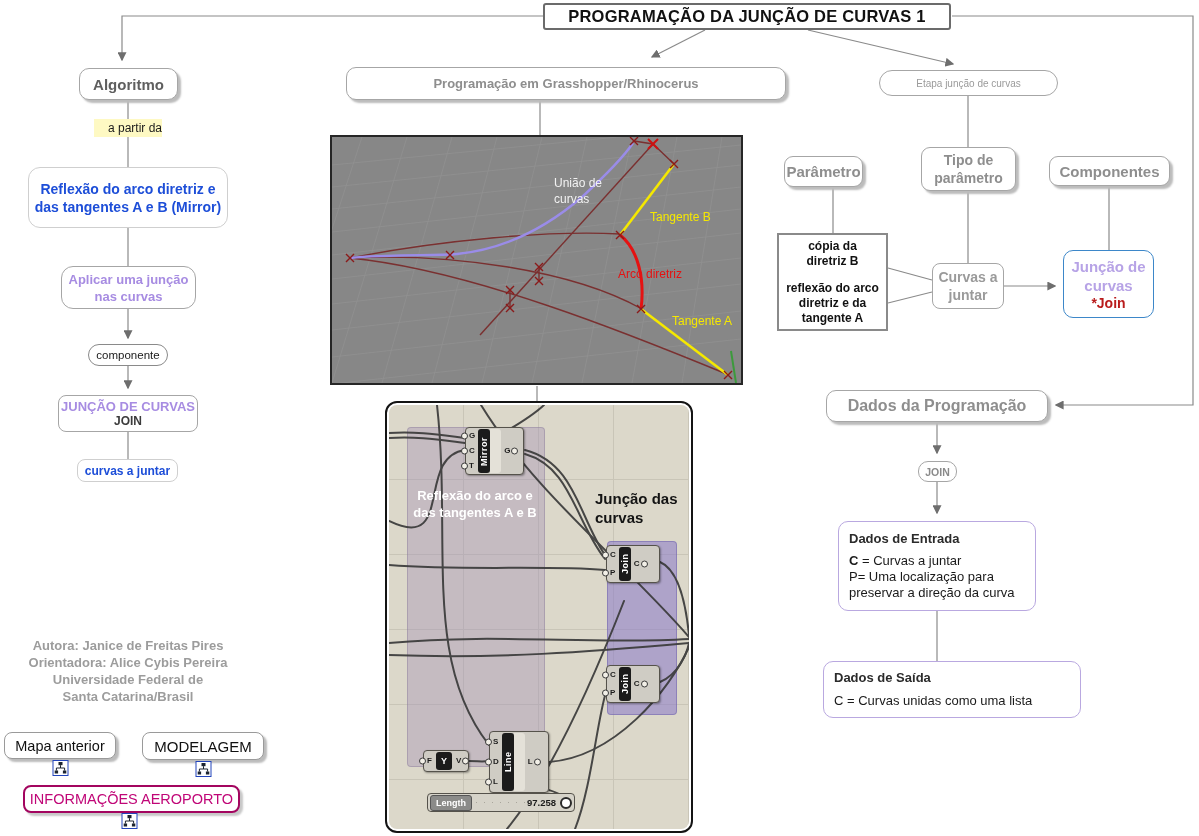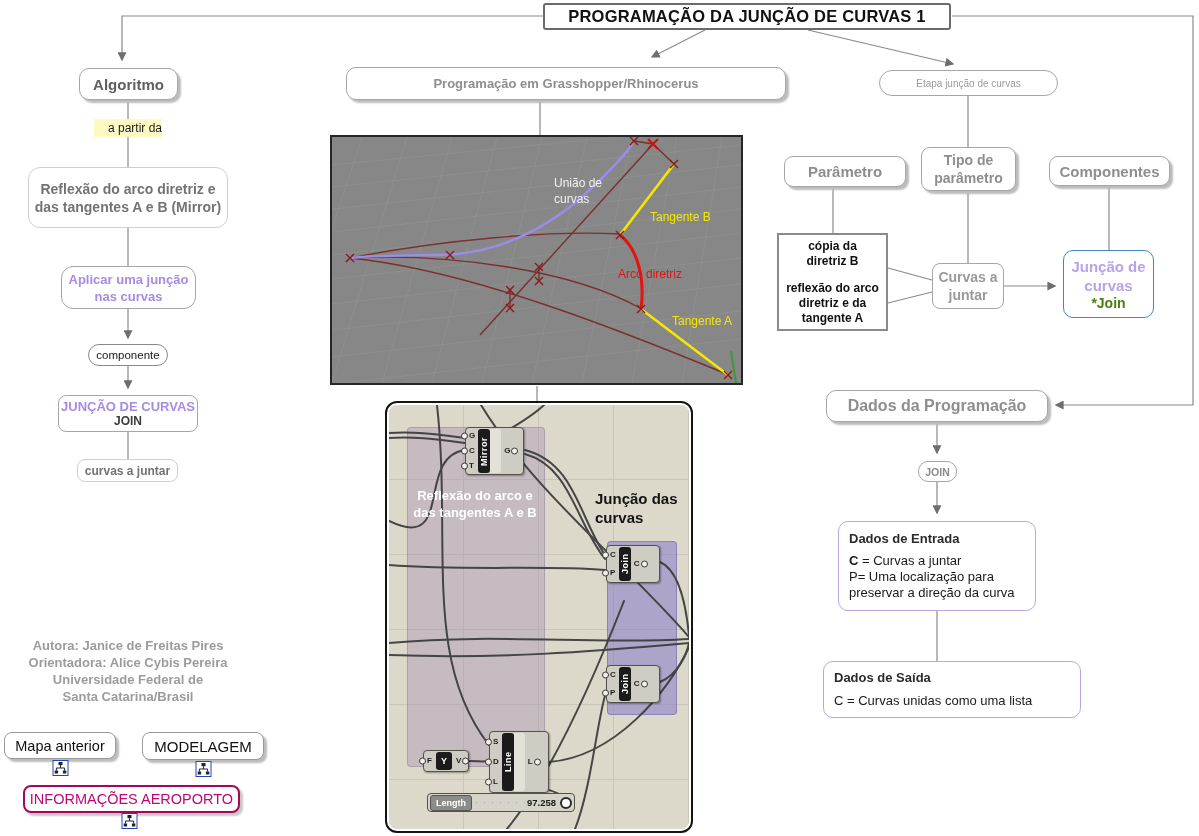--- a/index.html
+++ b/index.html
@@ -6,21 +6,21 @@
   #screen{position:relative;width:1199px;height:836px;background:#fff;overflow:hidden;
           font-family:"Liberation Sans",sans-serif;}
   #links{position:absolute;left:0;top:0;z-index:1;}
   .node{position:absolute;z-index:2;background:#fff;border:1px solid #a6a6a6;border-radius:10px;
         display:flex;flex-direction:column;align-items:center;justify-content:center;
         text-align:center;box-sizing:border-box;color:#8e8e8e;font-weight:bold;}
   .shadow{box-shadow:3px 3px 2px #bcbcbc;}
   .title-box{left:543px;top:3px;width:408px;height:27px;border:2px solid #6b6b6b;border-radius:3px;
              color:#111;font-size:16.5px;letter-spacing:.2px;}
   .lbl-plain{position:absolute;z-index:2;background:#fef9c3;color:#1a1a1a;font-size:12px;text-align:right;}
-  .ghost{color:#737373;border-color:#cfcfcf;}
+  .ghost{color:#1d4ed8;border-color:#cfcfcf;}
   .purple-text{color:#a78ce2;}
   .footer-credits{position:absolute;z-index:2;left:8px;top:637px;width:240px;text-align:center;
                   color:#9c9c9c;font-weight:bold;font-size:13px;line-height:17px;}
   .btn{position:absolute;z-index:2;background:#fff;border:1px solid #9a9a9a;border-radius:8px;
        box-shadow:3px 3px 2px #bcbcbc;display:flex;align-items:center;justify-content:center;
        font-size:14.5px;color:#101010;box-sizing:border-box;}
   .btn-info{border:2px solid #a3055f;color:#c00677;box-shadow:3px 3px 2px #c8c8c8;}
   .cmap-icon{position:absolute;z-index:2;width:17px;height:16px;}
 
   
@@ -290,42 +290,42 @@
           <span class="val">97.258</span>
           <span class="knob"></span>
         </span>
       </div>
     </div>
   </div>
 
   <div class="node" style="left:879px;top:70px;width:179px;height:26px;font-size:10px;font-weight:normal;color:#9a9a9a;border-radius:13px;">
     <span>Etapa junção de curvas</span>
   </div>
-  <div class="node shadow" style="left:784px;top:156px;width:122px;height:31px;font-size:15px;border-radius:9px;">
+  <div class="node shadow" style="left:784px;top:156px;width:79px;height:31px;font-size:15px;border-radius:9px;">
     <span>Parâmetro</span>
   </div>
   <div class="node shadow" style="left:921px;top:147px;width:95px;height:44px;font-size:14px;line-height:18px;border-radius:9px;">
     <span>Tipo de parâmetro</span>
   </div>
   <div class="node shadow" style="left:1049px;top:156px;width:121px;height:30px;font-size:15px;border-radius:9px;">
     <span>Componentes</span>
   </div>
 
   <div class="node" style="left:777px;top:233px;width:111px;height:98px;border-radius:0;border:2px solid #8a8a8a;color:#111;font-size:12px;line-height:15px;justify-content:center;gap:12px;">
     <span style="display:block;width:80px;">cópia da diretriz B</span>
     <span style="display:block;width:104px;">reflexão do arco diretriz e da tangente A</span>
   </div>
 
   <div class="node" style="left:932px;top:263px;width:72px;height:46px;font-size:14px;line-height:18px;color:#9a9a9a;border-radius:8px;">
     <span>Curvas a juntar</span>
   </div>
 
   <div class="node" style="left:1063px;top:250px;width:91px;height:68px;border:1.5px solid #3d87c9;border-radius:10px;">
     <span style="color:#b7a3e6;font-size:15px;line-height:19px;display:block;width:80px;">Junção de curvas</span>
-    <span style="color:#4d7c0f;font-size:14px;">*Join</span>
+    <span style="color:#b91c1c;font-size:14px;">*Join</span>
   </div>
 
   <div class="node shadow" style="left:826px;top:390px;width:222px;height:32px;font-size:16px;">
     <span>Dados da Programação</span>
   </div>
 
   <div class="node" style="left:918px;top:461px;width:39px;height:21px;font-size:10.5px;border-radius:10px;color:#8a8a8a;">
     <span>JOIN</span>
   </div>
 

